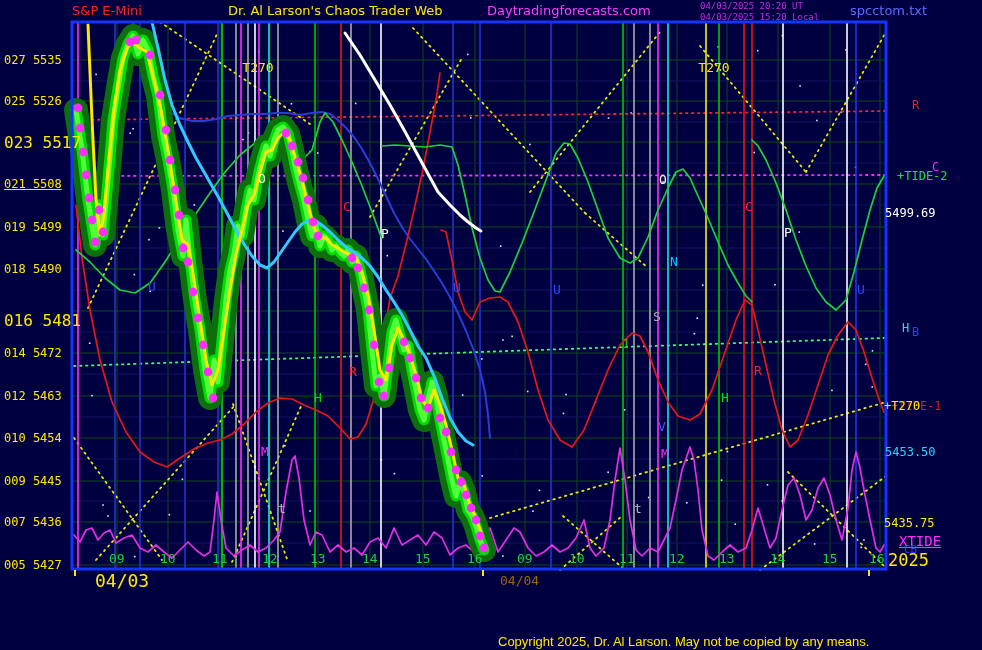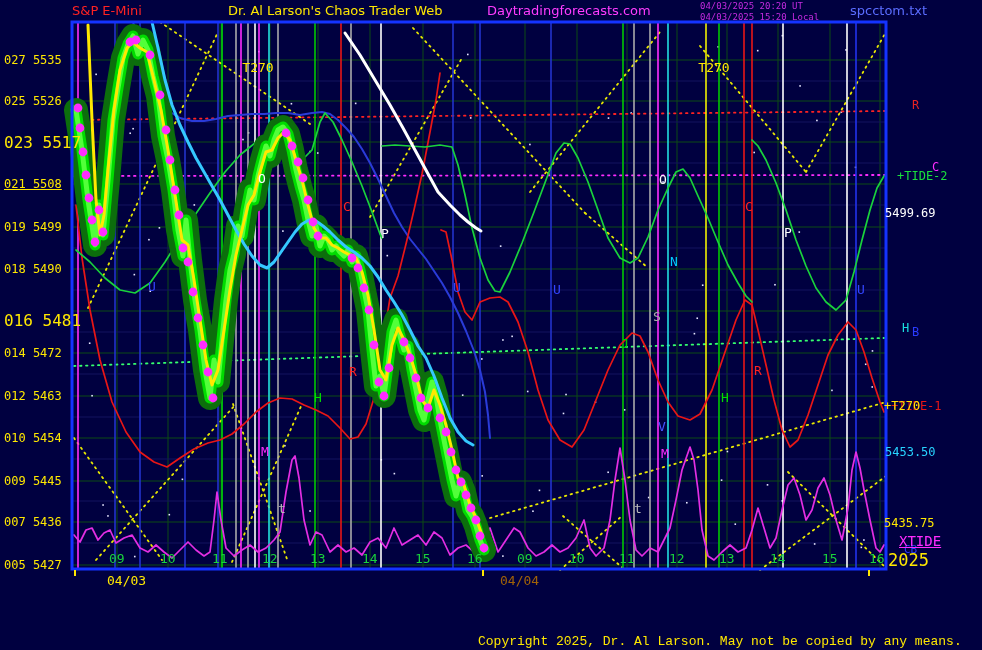--- a/index.html
+++ b/index.html
@@ -3,21 +3,21 @@
 <meta charset="utf-8">
 <style>
   html,body{margin:0;padding:0;background:#000040;}
   body{width:982px;height:650px;position:relative;overflow:hidden;
        font-family:"DejaVu Sans Mono",monospace;}
   .abs{position:absolute;white-space:pre;}
   .hdr{font-family:"DejaVu Sans",sans-serif;font-size:13px;}
   .tiny{font-size:9px;line-height:11px;}
   .vcenter{transform:translateY(-50%);}
   #chart-svg{position:absolute;left:0;top:0;}
-  .copyright{font-family:Liberation Mono, monospace;font-size:13px;color:#ffe800;}
+  .copyright{font-family:Liberation Sans, sans-serif;font-size:13px;color:#ffe800;margin-left:20px;}
 </style>
 </head>
 <body>
 
 <div class="abs hdr" style="left:72px;top:3px;color:#ff2222">S&amp;P E-Mini</div>
 <div class="abs hdr" style="left:228px;top:3px;color:#ffe800">Dr. Al Larson's Chaos Trader Web</div>
 <div class="abs hdr" style="left:487px;top:3px;color:#ff3cff">Daytradingforecasts.com</div>
 <div class="abs tiny" style="left:700px;top:1px;color:#c42ae0">04/03/2025 20:20 UT</div>
 <div class="abs tiny" style="left:700px;top:12px;color:#c42ae0">04/03/2025 15:20 Local</div>
 <div class="abs hdr" style="left:850px;top:3px;color:#5a6cff">spcctom.txt</div>
@@ -323,21 +323,21 @@
     <div class="abs vcenter" style="left: 415px; top: 558px; color: rgb(25, 210, 60); font-size: 13px;">15</div>
     <div class="abs vcenter" style="left: 467px; top: 558px; color: rgb(25, 210, 60); font-size: 13px;">16</div>
     <div class="abs vcenter" style="left: 517px; top: 558px; color: rgb(25, 210, 60); font-size: 13px;">09</div>
     <div class="abs vcenter" style="left: 569px; top: 558px; color: rgb(25, 210, 60); font-size: 13px;">10</div>
     <div class="abs vcenter" style="left: 619px; top: 558px; color: rgb(25, 210, 60); font-size: 13px;">11</div>
     <div class="abs vcenter" style="left: 669px; top: 558px; color: rgb(25, 210, 60); font-size: 13px;">12</div>
     <div class="abs vcenter" style="left: 719px; top: 558px; color: rgb(25, 210, 60); font-size: 13px;">13</div>
     <div class="abs vcenter" style="left: 770px; top: 558px; color: rgb(25, 210, 60); font-size: 13px;">14</div>
     <div class="abs vcenter" style="left: 822px; top: 558px; color: rgb(25, 210, 60); font-size: 13px;">15</div>
     <div class="abs vcenter" style="left: 869px; top: 558px; color: rgb(25, 210, 60); font-size: 13px;">16</div>
-    <div class="abs vcenter" style="left: 107px; top: 580px; color: rgb(255, 232, 0); font-size: 13px;">04/03</div>
+    <div class="abs vcenter" style="left: 95px; top: 580px; color: rgb(255, 232, 0); font-size: 18px;">04/03</div>
     <div class="abs vcenter" style="left: 500px; top: 580px; color: #a16207; font-size: 13px;">04/04</div>
   </div>
 <div id="right-axis">
     <div class="abs vcenter" style="left: 912px; top: 105px; color: rgb(232, 34, 34); font-size: 12px;">R</div>
     <div class="abs vcenter" style="left: 897px; top: 176px; color: rgb(25, 224, 60); font-size: 12px;">+TIDE-2</div>
     <div class="abs vcenter" style="left: 932px; top: 167px; color: rgb(255, 44, 255); font-size: 12px;">C</div>
     <div class="abs vcenter" style="left: 885px; top: 213px; color: rgb(255, 255, 255); font-size: 12px;">5499.69</div>
     <div class="abs vcenter" style="left: 902px; top: 328px; color: rgb(25, 224, 224); font-size: 12px;">H</div>
     <div class="abs vcenter" style="left: 912px; top: 332px; color: rgb(42, 59, 255); font-size: 12px;">B</div>
     <div class="abs vcenter" style="left: 891px; top: 406px; color: rgb(232, 22, 22); font-size: 12px;">+TIDE-1</div>

